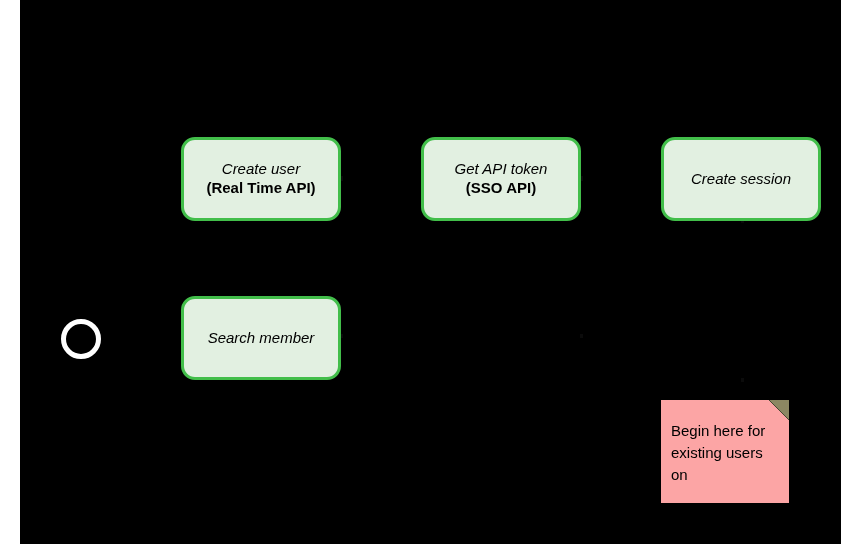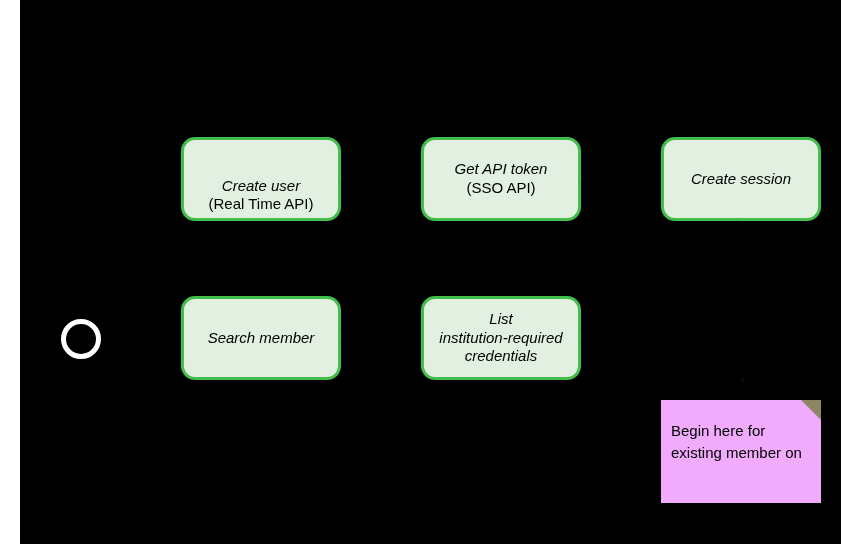--- a/index.html
+++ b/index.html
@@ -48,23 +48,23 @@
     align-items: center;
     justify-content: center;
     text-align: center;
     color: #000000;
     font-size: 15px;
     line-height: 1.25;
     padding: 4px 8px;
   }
   .node .lbl { display: block; }
   .node .lbl .it { font-style: italic; }
-  .node .lbl .ro { font-style: normal; }
+  .node .lbl .ro { font-style: normal; font-weight: bold; }
 
-  .n-create-user      { left: 161px; top: 137px; align-items: flex-end; }
+  .n-create-user      { left: 161px; top: 137px; }
   .n-get-api-token    { left: 401px; top: 137px; }
   .n-create-session   { left: 641px; top: 137px; }
   .n-create-member    { left: 161px; top: 296px; }
   .n-list-creds       { left: 401px; top: 296px; }
   .n-search-inst      { left: 641px; top: 296px; }
 
   
   .conn-stub {
     position: absolute;
     background: #0b0b0b;
@@ -74,23 +74,23 @@
   .stub-c { left: 721px; top: 219px; width: 3px; height: 4px; }
   .stub-d { left: 320px; top: 334px; width: 3px; height: 4px; }
   .stub-e { left: 560px; top: 334px; width: 3px; height: 4px; }
   .stub-f { left: 721px; top: 378px; width: 3px; height: 4px; }
 
   
   .note {
     position: absolute;
     left: 641px;
     top: 400px;
-    width: 160px;
+    width: 128px;
     height: 103px;
-    background: #f0abfc;
+    background: #fca5a5;
     color: #000000;
     font-size: 15px;
     line-height: 1.45;
     box-sizing: border-box;
     padding: 20px 8px 8px 10px;
   }
   .note .note-text { display: block; }
   .note-fold {
     position: absolute;
     right: 0;
@@ -143,30 +143,23 @@
         <span class="it">Create session</span>
       </span>
     </div>
 
     <div class="node n-create-member">
       <span class="lbl">
         <span class="it">Search member</span>
       </span>
     </div>
 
-    <div class="node n-list-creds">
-      <span class="lbl">
-        <span class="it">List</span><br>
-        <span class="it">institution-required</span><br>
-        <span class="it">credentials</span>
-      </span>
-    </div>
 
 
     <div class="note">
       <div class="note-fold"></div>
       <div class="note-fold-tri"></div>
       <span class="note-text">Begin here for</span>
-      <span class="note-text">existing member on</span>
+      <span class="note-text">existing users on</span>
     </div>
 
   </div>
 </div>
 
 </body></html>

